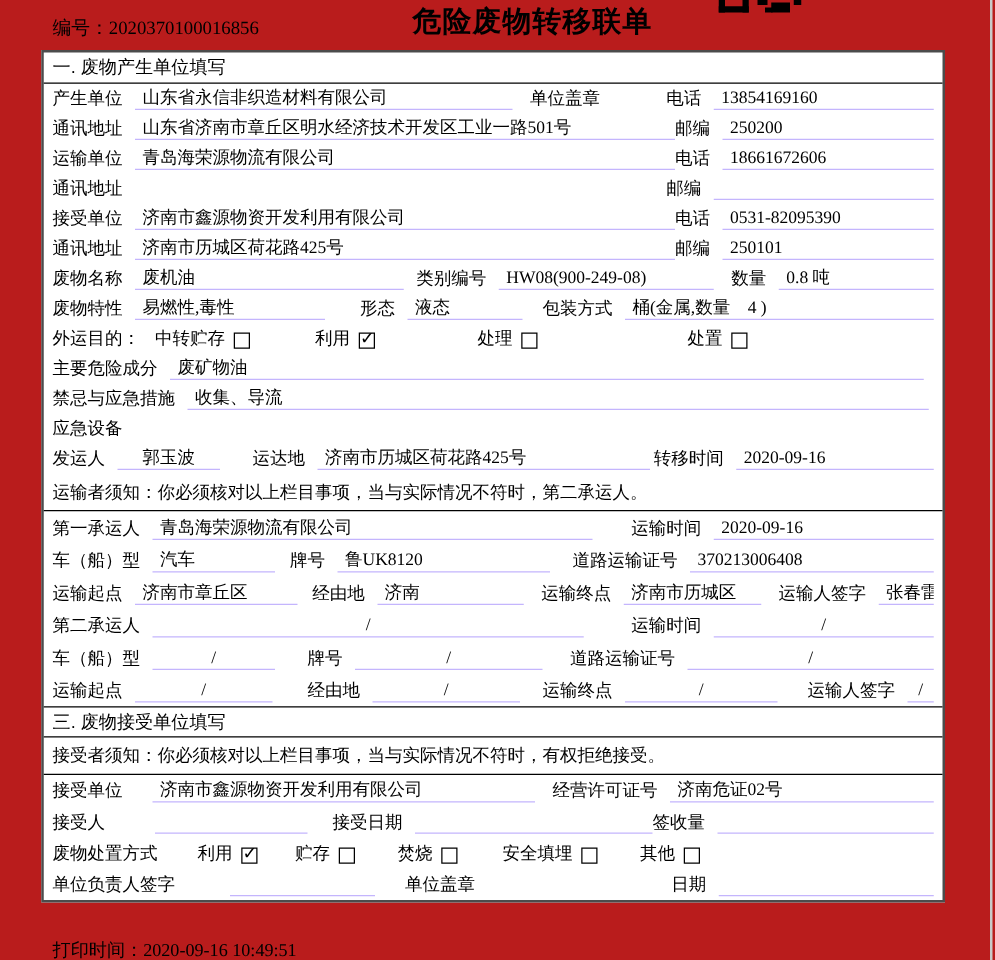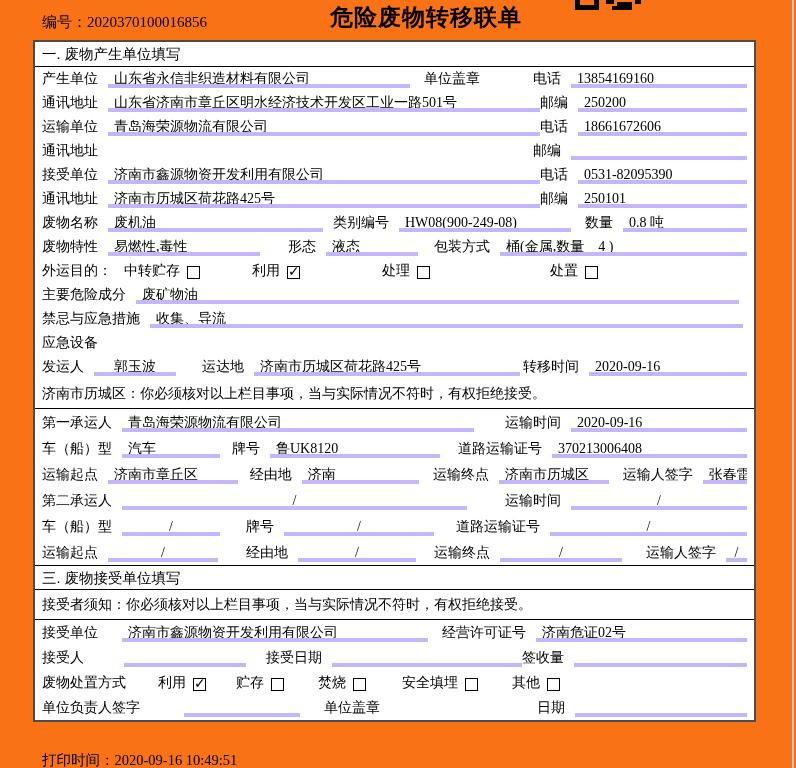--- a/index.html
+++ b/index.html
@@ -1,18 +1,18 @@
 <!DOCTYPE html>
 <html><head>
 <meta charset="utf-8">
 <style>
   * { margin:0; padding:0; box-sizing:border-box; }
   html,body { width:796px; height:768px; background:#ffffff; overflow:hidden;
     font-family:"Liberation Serif","DejaVu Serif",serif; color:#000; }
-  .page { position:relative; width:796px; height:768px; background:#f97316; }
+  .page { position:relative; width:796px; height:768px; background:#b91c1c; }
   .right-edge { position:absolute; top:0; right:2px; width:2px; height:768px; background:#c9c9c9; }
 
   
   .hdr { position:relative; height:40px; }
   .serial { position:absolute; left:42px; top:13px; font-size:15px; }
   .form-title { position:absolute; left:330px; top:2px; font-size:23px; font-weight:bold;
     font-family:"Liberation Sans","DejaVu Sans",sans-serif; letter-spacing:1px; }
   .qr { position:absolute; left:575px; top:0; width:66px; height:10px; }
   .qr i { position:absolute; background:#000; }
   .qr .q1 { left:0; top:0; width:24px; height:10px; background:transparent;
@@ -26,24 +26,24 @@
   .tbl { position:absolute; left:33px; top:40px; width:723px; border:2px solid #4c4c4c; background:#fff; }
   .sec-hdr { height:25px; line-height:24px; padding-left:7px; font-size:14.5px; font-weight:normal;
     font-family:"Liberation Sans","DejaVu Sans",sans-serif; border-bottom:1px solid #000; }
   .sec2 .sec-hdr, .sec3 .sec-hdr { border-top:1px solid #000; }
   .row { display:flex; align-items:flex-end; padding:0 7px 3px 7px; font-size:14px; white-space:nowrap; }
   .sec1 .row { height:24px; }
   .sec2 .row { height:26px; }
   .sec3 .row { height:25px; }
   .row.notice { height:30px !important; align-items:center; border-bottom:1px solid #000; padding-bottom:0; }
   .lb { margin-right:10px; white-space:nowrap; }
-  .uv { display:inline-block; border-bottom:4px solid #c4b5fd; height:19px; line-height:19px;
+  .uv { display:inline-block; border-bottom:1px solid #c4b5fd; height:19px; line-height:19px;
     padding-left:6px; overflow:hidden; white-space:nowrap; }
   .uv.c { text-align:center; padding-left:0; }
-  .fx { flex:1 1 auto;text-decoration:underline; }
+  .fx { flex:1 1 auto; }
   .sp { flex:1 1 auto; }
   .opt { display:inline-flex; align-items:center; }
   .cb { display:inline-block; width:13px; height:13px; border:1.5px solid #000;
     margin-left:7px; position:relative; top:1px; }
   .cb.checked::after { content:"\2713"; position:absolute; left:0px; top:-3px;
     font-size:14px; font-weight:bold; font-family:"DejaVu Sans",sans-serif; line-height:14px; }
 
   .print-time { position:absolute; left:42px; top:751px; font-size:14.5px; }
 </style>
 </head>
@@ -175,21 +175,21 @@
         <span class="uv" style="width:266px">济南市历城区荷花路425号</span>
         <span class="sp"></span>
         <span class="lb">转移时间</span>
         <span class="uv" style="width:158px">2020-09-16</span>
       </div>
     </div>
 
     <div class="sec2">
 
       <div class="row notice">
-        <span>济南市历城区：你必须核对以上栏目事项，当与实际情况不符时，有权拒绝接受。</span>
+        <span>运输者须知：你必须核对以上栏目事项，当与实际情况不符时，第二承运人。</span>
       </div>
 
       <div class="row">
         <span class="lb">第一承运人</span>
         <span class="uv" style="width:352px">青岛海荣源物流有限公司</span>
         <span class="sp"></span>
         <span class="lb">运输时间</span>
         <span class="uv" style="width:176px">2020-09-16</span>
       </div>
 

